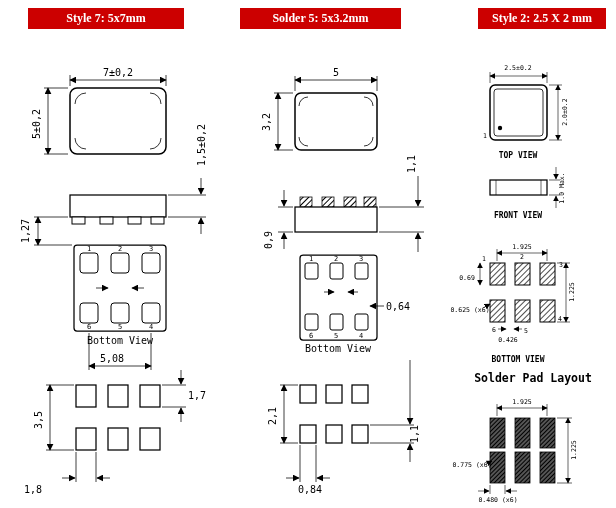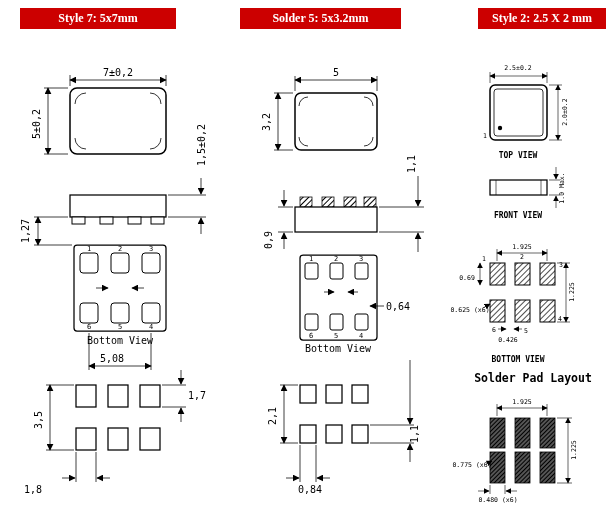--- a/index.html
+++ b/index.html
@@ -19,21 +19,21 @@
              font-family:"DejaVu Serif",serif;font-weight:bold;font-size:40px;
              letter-spacing:8px;color:#ff2d2d;opacity:.9;white-space:nowrap;
              pointer-events:none;z-index:5;}
   line,path.arc{stroke:#000;}
 </style>
 </head>
 <body>
 
 <div id="page">
 
-  <div class="hdr" style="left:20px;width:156px;text-align:center;">
+  <div class="hdr" style="left:28px;width:156px;text-align:center;">
     <span>Style 7: 5x7mm</span>
   </div>
   <div class="hdr" style="left:240px;width:161px;">
     <span>Solder 5: 5x3.2mm</span>
   </div>
   <div class="hdr" style="left:478px;width:128px;">
     <span>Style 2: 2.5 X 2 mm</span>
   </div>
 
   <svg width="232" height="478" viewBox="0 0 232 478" style="left:0;">

